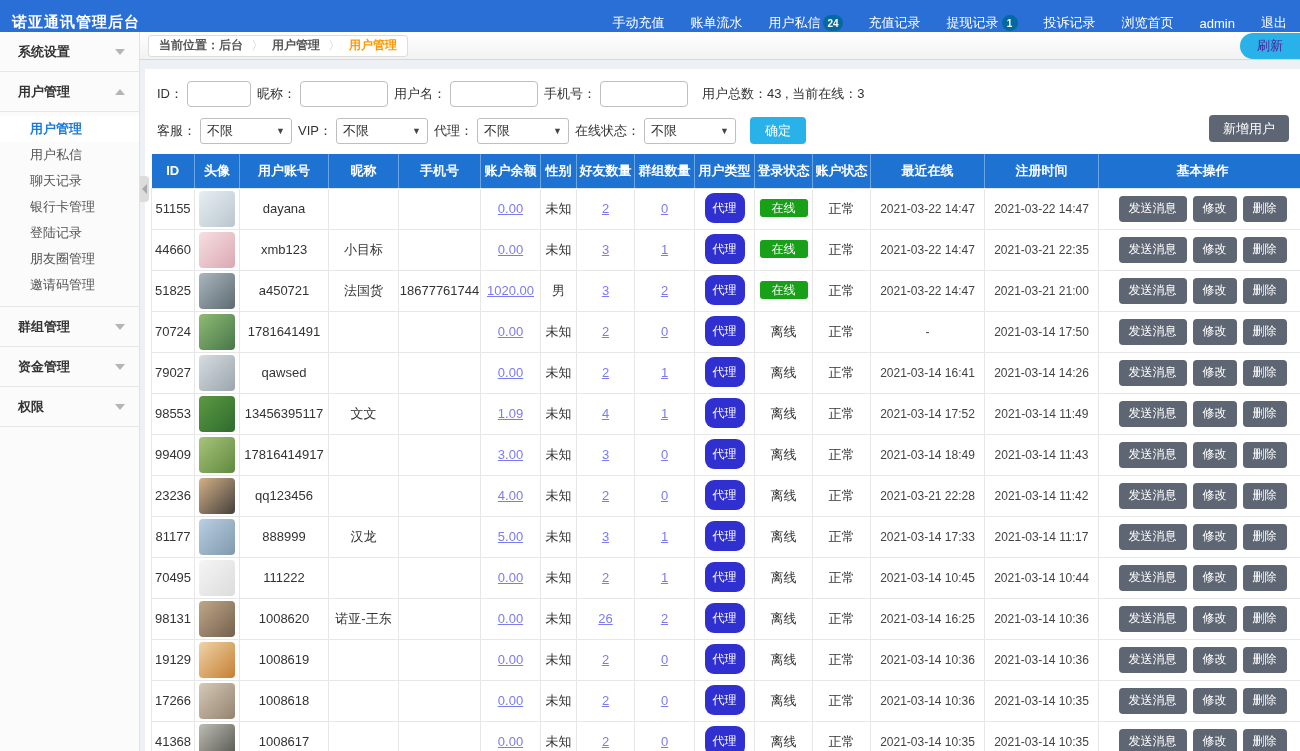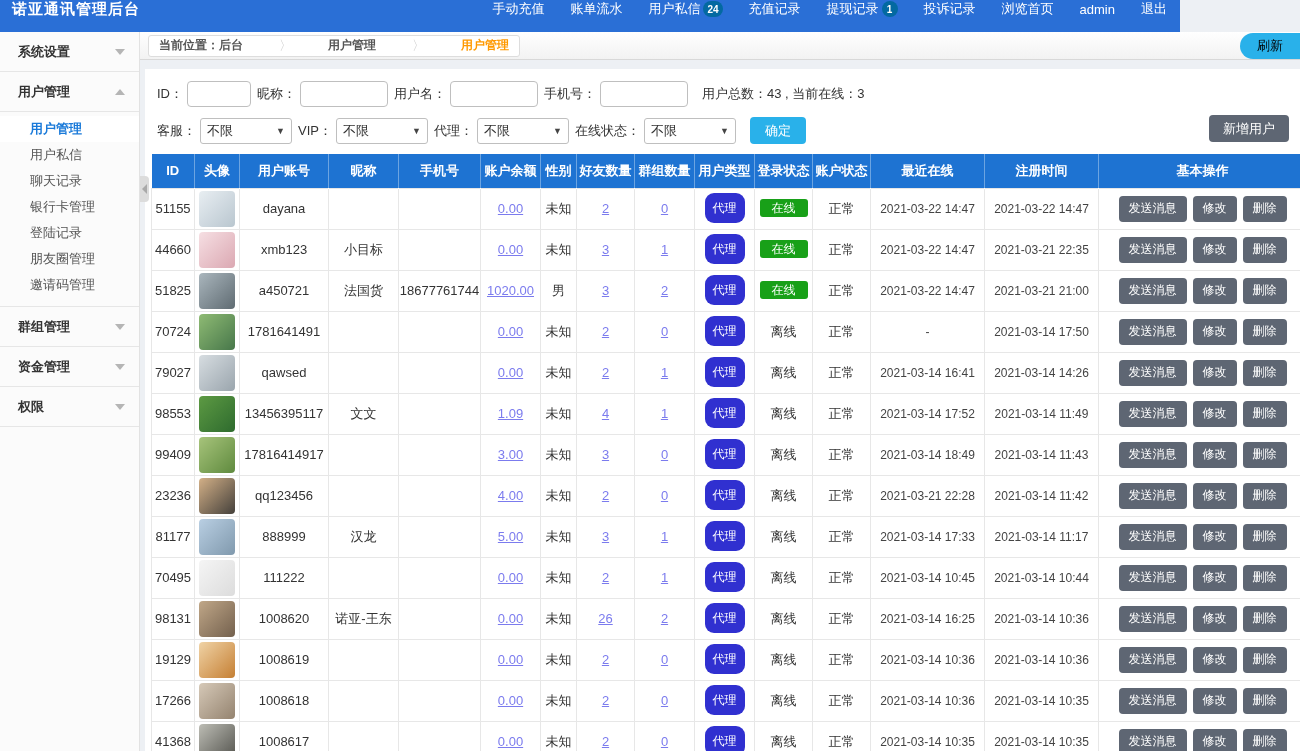--- a/index.html
+++ b/index.html
@@ -1,21 +1,21 @@
 <!DOCTYPE html>
 <html><head>
 <meta charset="utf-8">
 <style>
   * { margin:0; padding:0; box-sizing:border-box; }
   html,body { width:1300px; height:751px; overflow:hidden;
     font-family:"Liberation Sans","DejaVu Sans",sans-serif; background:#edf0f4; }
 
   
-  .topbar { position:absolute; left:0; top:0; width:1180px; height:32px;
-    background:#2a6fd6; color:#fff; display:flex; align-items:flex-start; }
+  .topbar { position:absolute; left:0; top:0; width:1300px; height:32px;
+    background:#2a6fd6; color:#fff; display:flex; align-items:flex-end; }
   .topbar-title { font-size:15px; font-weight:bold; padding-left:12px; letter-spacing:1px; }
   .topnav { margin-left:auto; display:flex; align-items:center; white-space:nowrap; }
   .nav-item { font-size:13px; color:#fff; margin:0 13px; cursor:pointer; display:inline-flex; align-items:center; }
   .nav-badge { background:#0369a1; color:#fff; font-size:10px; min-width:16px; height:16px;
     border-radius:8px; display:inline-flex; align-items:center; justify-content:center;
     padding:0 4px; margin-left:3px; font-weight:bold; }
 
   
   .sidebar { position:absolute; left:0; top:32px; width:140px; height:719px;
     background:#fbfbfb; border-right:1px solid #e2e2e2; }
@@ -35,21 +35,21 @@
   .main { position:absolute; left:140px; top:32px; width:1160px; height:719px; }
   .crumbbar { position:relative; height:28px; background:linear-gradient(#ffffff,#f2f2f2);
     border-bottom:1px solid #d8d8d8; display:flex; align-items:center; }
   .crumb-box { display:flex; align-items:center; margin-left:8px; height:22px;
     background:#fff; border:1px solid #ddd; border-radius:3px; padding:0 10px; }
   .crumb-prefix { font-size:12px; font-weight:bold; color:#555; }
   .crumb-item { font-size:12px; font-weight:bold; color:#555; }
   .crumb-item.last { color:#ff9900; }
   .crumb-sep { color:#ccc; font-size:13px; margin:0 8px; }
   .refresh-btn { position:absolute; right:0; top:1px; height:26px; width:60px;
-    background:#29b1ea; color:#000000; font-size:13px; border:none;
+    background:#29b1ea; color:#4c1d95; font-size:13px; border:none;
     border-radius:13px 0 0 13px; cursor:pointer; }
 
   .content { position:absolute; left:5px; top:37px; right:0; bottom:0; background:#fff; padding:8px 0 0 6px; }
 
   .filter-row { display:flex; align-items:center; margin:4px 0 10px; }
   .f-label { font-size:13px; color:#333; margin:0 4px 0 6px; white-space:nowrap; }
   .f-input { width:88px; height:26px; border:1px solid #bfbfbf; border-radius:4px; padding:0 6px; font-size:13px; }
   .f-input.small { width:64px; }
   .f-summary { font-size:13px; color:#333; margin-left:14px; }
   .f-select { width:92px; height:26px; border:1px solid #bfbfbf; border-radius:3px;
@@ -147,21 +147,21 @@
     <div class="sec-header">
       <span class="sec-label">权限</span>
       <span class="chev down"></span>
     </div>
   </div>
 
 <div class="main">
   <div class="crumbbar">
     <div class="crumb-box">
       <span class="crumb-prefix">当前位置：</span>
-      <span style="display:inline-flex;align-items:center;gap:28px;">
+      <span style="display:inline-flex;align-items:center;">
           <span class="crumb-item">后台</span>
           <span class="crumb-sep">〉</span>
           <span class="crumb-item">用户管理</span>
           <span class="crumb-sep">〉</span>
           <span class="crumb-item last">用户管理</span>
         </span>
     </div>
     <button class="refresh-btn">刷新</button>
   </div>
 

